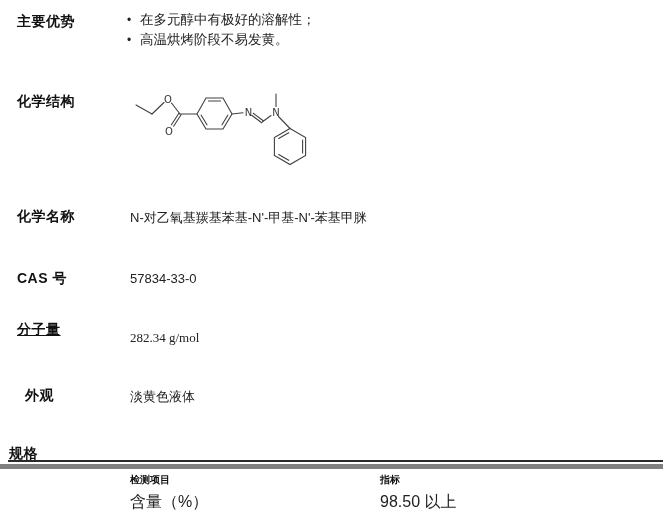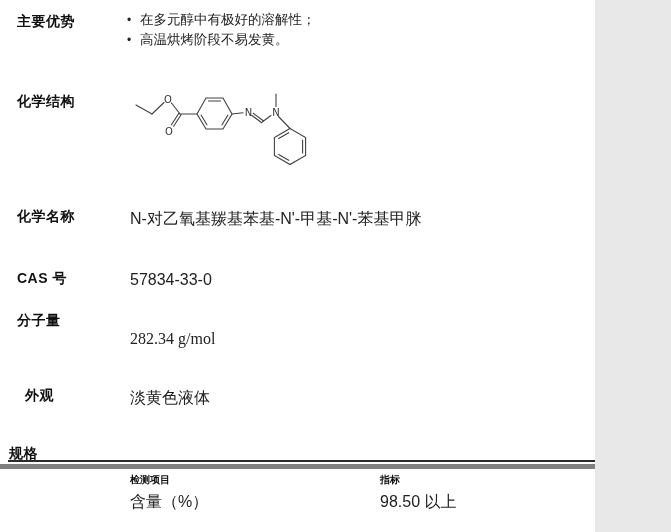--- a/index.html
+++ b/index.html
@@ -1,31 +1,31 @@
 <!DOCTYPE html>
 <html><head>
 <meta charset="utf-8">
 <style>
   html,body{margin:0;padding:0;background:#e8e8e8;}
   .page{
     position:relative;
-    width:595px;height:532px;
+    width:671px;height:532px;
     background:#ffffff;
     font-family:"Liberation Sans","DejaVu Sans",sans-serif;
     color:#1a1a1a;
     overflow:hidden;
   }
   .field-label{
     position:absolute;left:17px;
     font-size:14px;font-weight:700;color:#111;
     letter-spacing:.5px;white-space:nowrap;
   }
   .field-value{
     position:absolute;left:130px;
-    font-size:16px;color:#222;white-space:nowrap;
+    font-size:13px;color:#222;white-space:nowrap;
   }
   .bullet-list{position:absolute;left:127px;top:10px;}
   .bullet-line{display:flex;align-items:flex-start;line-height:20px;font-size:13.5px;color:#222;}
   .bullet-dot{width:13px;flex:0 0 13px;font-size:12px;}
   .structure-svg{position:absolute;left:120px;top:82px;}
   .spec-underline{position:absolute;left:8px;top:460px;width:655px;height:2px;background:#2b2b2b;}
   .spec-bar{position:absolute;left:0px;top:464px;width:663px;height:5px;background:#808080;}
   .spec-th{position:absolute;top:473px;font-size:10px;font-weight:700;color:#111;white-space:nowrap;}
   .spec-td{position:absolute;top:492px;font-size:16px;color:#222;white-space:nowrap;}
   .col1{left:130px;} .col2{left:380px;}
@@ -81,21 +81,21 @@
     <text class="atom" x="128.5" y="33.5">N</text>
     <text class="atom" x="156" y="33.5">N</text>
   </svg>
 
   <div class="field-label" style="top:208px;">化学名称</div>
   <div class="field-value" style="top:209px;">N-对乙氧基羰基苯基-N'-甲基-N'-苯基甲脒</div>
 
   <div class="field-label" style="top:270px;text-align:center;">CAS 号</div>
   <div class="field-value" style="top:271px;">57834-33-0</div>
 
-  <div class="field-label" style="top:312px;">分子量</div>
+  <div class="field-label" style="top:321px;text-decoration:underline;">分子量</div>
   <div class="field-value" style="top:330px;font-family:Liberation Serif, serif;">282.34 g/mol</div>
 
   <div class="field-label" style="top:387px;margin-left:8px;">外观</div>
   <div class="field-value" style="top:388px;">淡黄色液体</div>
 
   <div class="field-label" style="top:445px;left:9px;">规格</div>
   <div class="spec-underline"></div>
   <div class="spec-bar"></div>
 
   <div class="spec-th col1">检测项目</div>

